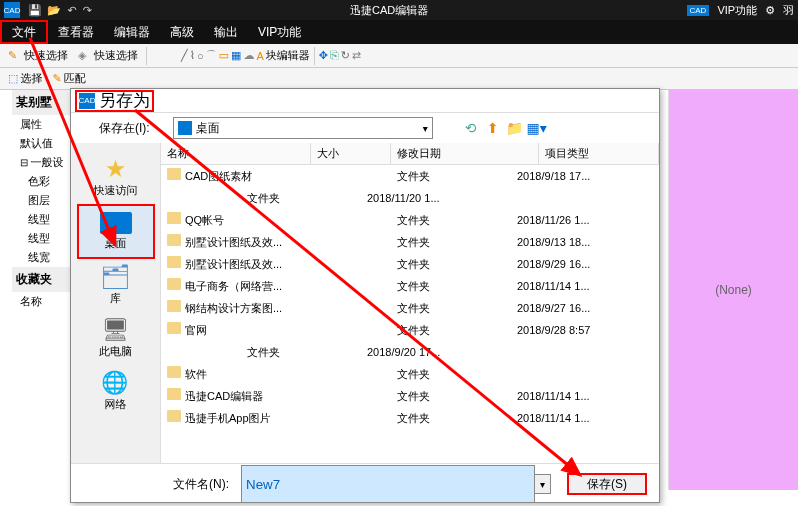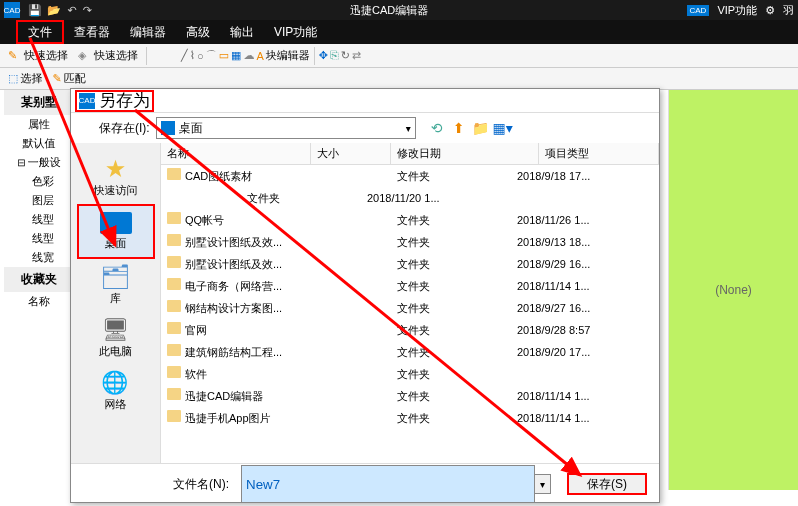--- a/index.html
+++ b/index.html
@@ -7,41 +7,41 @@
 
 .titlebar { background: #1a1a1a; color: #fff; height: 20px; display: flex; align-items: center; padding: 0 4px; font-size: 11px; }
 .titlebar-icon { width: 16px; height: 16px; background: #0078d4; color: #fff; font-size: 8px; display: flex; align-items: center; justify-content: center; margin-right: 4px; }
 .titlebar-tools { display: flex; gap: 6px; margin-left: 4px; }
 .titlebar-tools span { color: #ccc; font-size: 11px; }
 .titlebar-center { flex: 1; text-align: center; color: #fff; }
 .titlebar-right { display: flex; gap: 8px; align-items: center; }
 
 .menubar { background: #111; color: #fff; height: 24px; display: flex; align-items: center; }
 .menubar-item { padding: 0 10px; height: 24px; display: flex; align-items: center; cursor: pointer; }
-.menubar-item.highlighted { border: 2px solid #f00; margin-left: 16px; }
+.menubar-item.highlighted { border: 2px solid #f00; }
 
 .toolbar-row { background: #f5f5f5; height: 24px; border-bottom: 1px solid #ccc; display: flex; align-items: center; padding: 0 4px; gap: 2px; font-size: 11px; }
 .toolbar-row2 { background: #f5f5f5; height: 22px; border-bottom: 1px solid #ccc; display: flex; align-items: center; padding: 0 4px; gap: 2px; font-size: 11px; }
 .tb-btn { padding: 0 4px; height: 20px; display: flex; align-items: center; gap: 2px; }
 .tb-icon { width: 14px; height: 14px; display: inline-block; }
 .tb-sep { width: 1px; height: 18px; background: #ccc; margin: 0 2px; }
 
-.left-col { position: absolute; left: 4px; top: 90px; width: 70px; background: #fff; text-align: center; }
+.left-col { position: absolute; left: 12px; top: 90px; width: 70px; background: #fff; }
 .left-title { padding: 4px; font-weight: bold; background: #eee; }
 .left-row { padding: 2px 8px; font-size: 11px; }
 .left-row.indented { padding-left: 16px; }
 .collapse-icon { font-size: 10px; margin-right: 2px; }
 
 .dialog { position: absolute; left: 70px; top: 88px; width: 590px; height: 415px; background: #fff; border: 1px solid #888; box-shadow: 2px 2px 6px rgba(0,0,0,0.3); }
 .dialog-title { height: 24px; display: flex; align-items: center; padding: 0 4px; border-bottom: 1px solid #ddd; }
 .dialog-title-icon { width: 16px; height: 16px; background: #0078d4; color: #fff; font-size: 8px; display: flex; align-items: center; justify-content: center; margin-right: 4px; }
 .dialog-title-text { font-size: 17px; }
 .dialog-title-box { border: 2px solid #f00; padding: 0 2px; display: flex; align-items: center; height: 22px; }
 
-.dialog-toolbar { height: 30px; display: flex; align-items: center; padding: 0 8px; gap: 6px; }
+.dialog-toolbar { height: 30px; display: flex; align-items: center; padding: 0 8px; gap: 23px; }
 .save-in-label { padding-left: 20px; }
 .save-in-combo { flex: 0 0 260px; height: 22px; border: 1px solid #888; display: flex; align-items: center; padding: 0 4px; gap: 4px; }
 .combo-icon { width: 14px; height: 14px; background: #0078d4; }
 .combo-arrow { margin-left: auto; font-size: 10px; }
 .tbar-icons { display: flex; gap: 4px; margin-left: 6px; }
 .tbar-icons span { width: 18px; height: 18px; display: flex; align-items: center; justify-content: center; font-size: 14px; }
 
 .dialog-body { display: flex; height: 320px; }
 .places { width: 90px; background: #f0f0f0; border-right: 1px solid #ddd; display: flex; flex-direction: column; align-items: center; padding-top: 8px; }
 .place-item { width: 78px; padding: 6px 0; display: flex; flex-direction: column; align-items: center; gap: 2px; cursor: pointer; }
@@ -66,21 +66,21 @@
 .fl-cell { padding: 0 6px; font-size: 11px; overflow: hidden; white-space: nowrap; text-overflow: ellipsis; }
 .folder-icon { width: 14px; height: 12px; background: #f5d485; display: inline-block; margin-right: 4px; border-radius: 1px; }
 
 .dialog-bottom { padding: 6px 12px; border-top: 1px solid #ddd; }
 .bottom-row { display: flex; align-items: center; gap: 8px; height: 28px; }
 .filename-input { flex: 1; height: 36px; border: 1px solid #888; padding: 18px 4px; background: #fff; color: #0060c0; }
 .filename-input-wrap { flex: 1; display: flex; align-items: center; }
 .save-btn { width: 80px; height: 22px; border: 2px solid #f00; background: #f0f0f0; display: flex; align-items: center; justify-content: center; cursor: pointer; margin-left: 8px; }
 .combo-arrow-btn { width: 16px; height: 20px; border: 1px solid #888; border-left: none; display: flex; align-items: center; justify-content: center; background: #f0f0f0; font-size: 10px; }
 
-.right-panel { position: absolute; right: 0; top: 90px; width: 130px; height: 400px; background: #bef264; border-left: 1px solid #ddd; display: flex; align-items: center; justify-content: center; color: #666; }
+.right-panel { position: absolute; right: 0; top: 90px; width: 130px; height: 400px; background: #f0abfc; border-left: 1px solid #ddd; display: flex; align-items: center; justify-content: center; color: #666; }
 
 svg.arrow { position: absolute; pointer-events: none; z-index: 100; }
 </style>
 </head>
 <body>
 
 <div class="titlebar">
   <div class="titlebar-icon">CAD</div>
   <div class="titlebar-tools">
     <span>💾</span>
@@ -250,21 +250,20 @@
             <div class="fl-cell col-type">文件夹</div>
             <div class="fl-cell col-date">2018/9/27 16...</div>
           </div>
           <div class="fl-row">
             <div class="fl-cell col-name"><span class="folder-icon"></span>官网</div>
             <div class="fl-cell col-size"></div>
             <div class="fl-cell col-type">文件夹</div>
             <div class="fl-cell col-date">2018/9/28 8:57</div>
           </div>
           <div class="fl-row">
-            <div class="fl-cell col-name"><span class="folder-icon"></span>建筑钢筋结构工程...</div>
             <div class="fl-cell col-size"></div>
             <div class="fl-cell col-type">文件夹</div>
             <div class="fl-cell col-date">2018/9/20 17...</div>
           </div>
           <div class="fl-row">
             <div class="fl-cell col-name"><span class="folder-icon"></span>软件</div>
             <div class="fl-cell col-size"></div>
             <div class="fl-cell col-type">文件夹</div>
           </div>
           <div class="fl-row">

